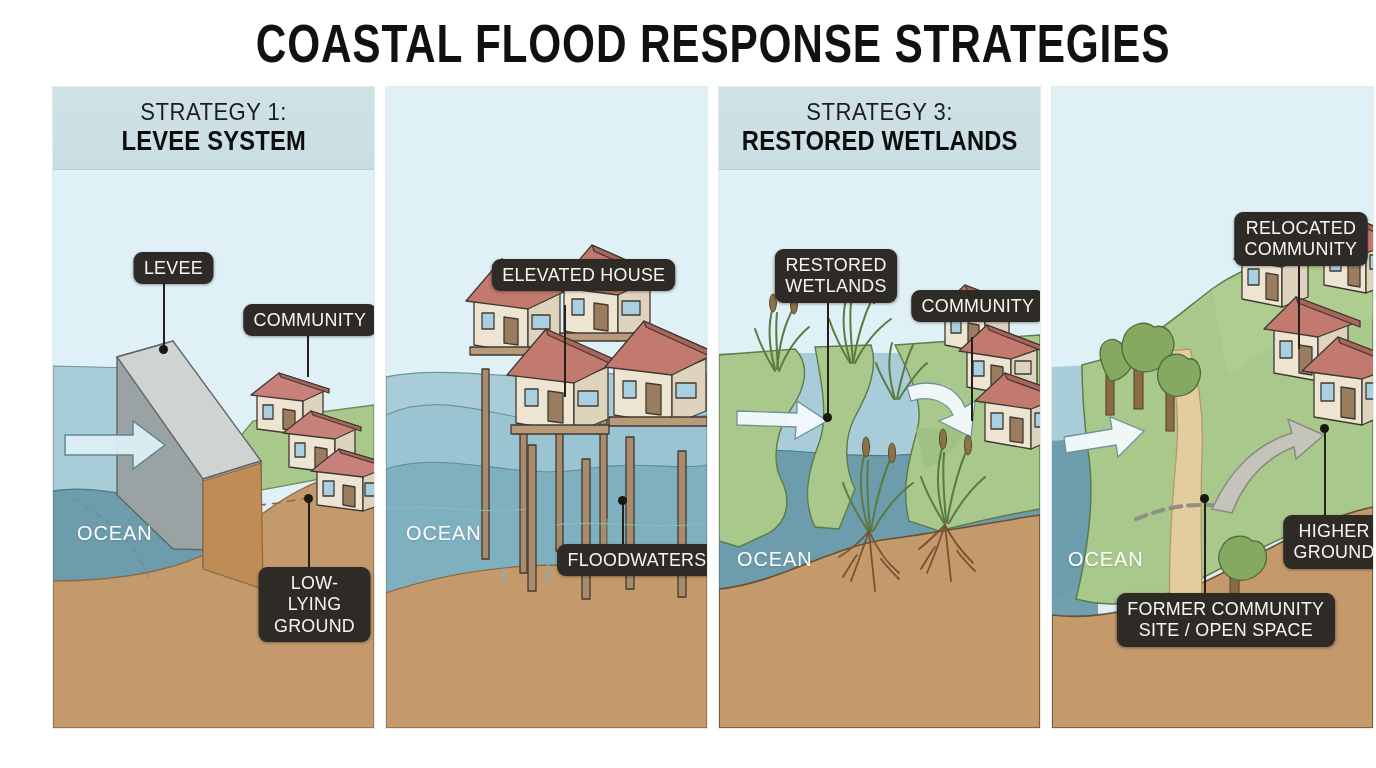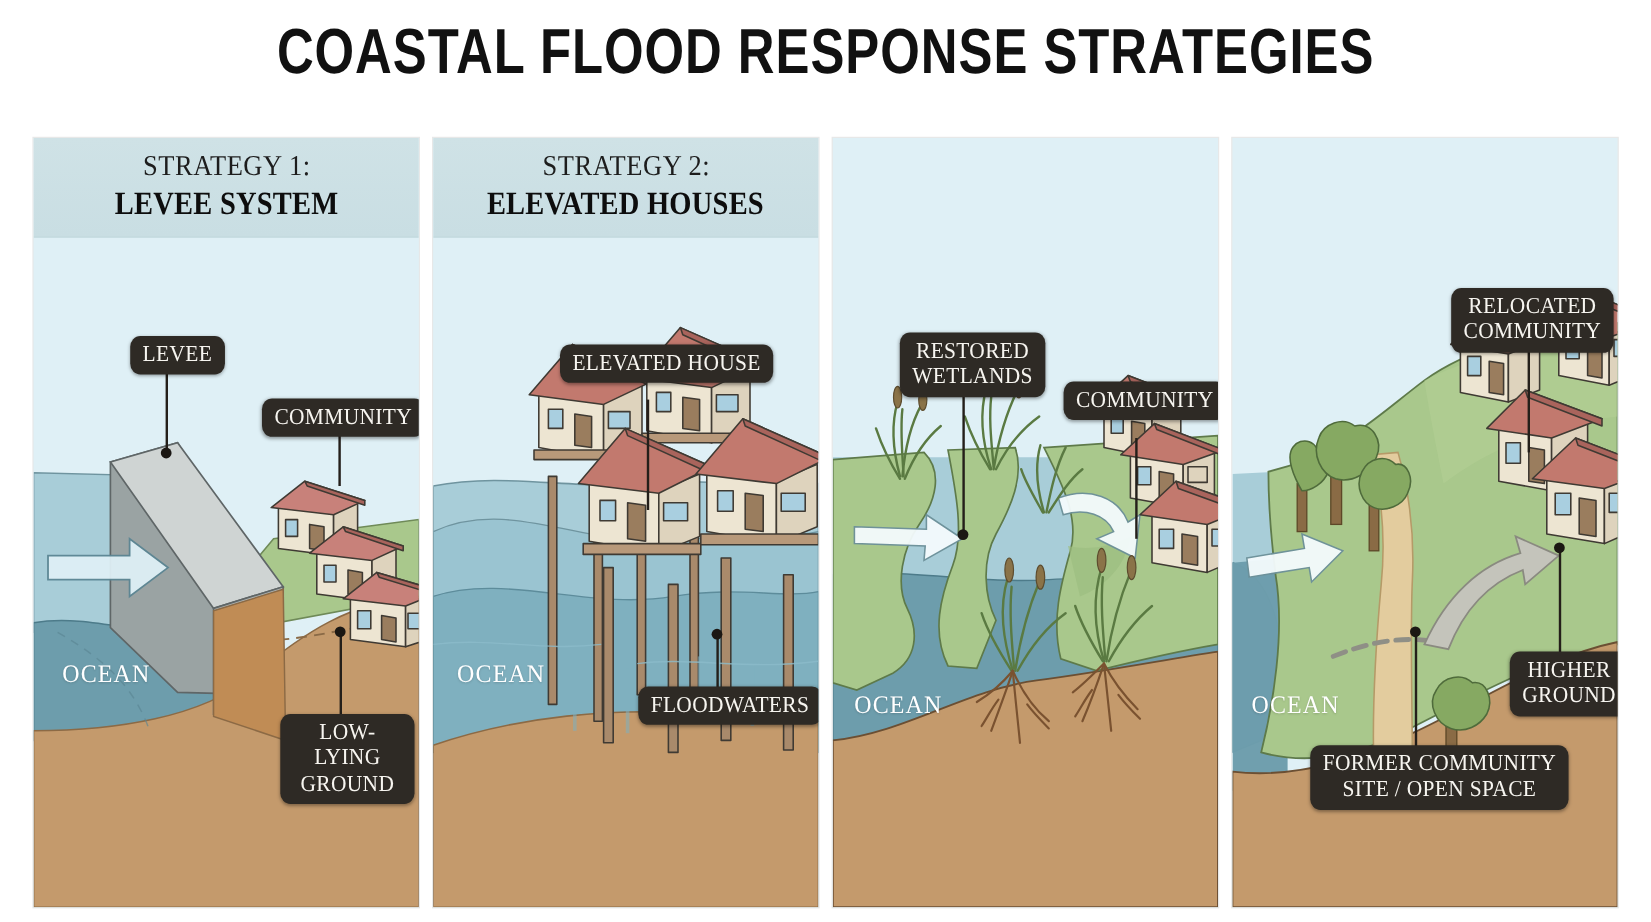--- a/index.html
+++ b/index.html
@@ -4,43 +4,42 @@
 <title>Coastal Flood Response Strategies</title>
 <style>
   html,body{margin:0;padding:0;}
   body{
     width:1376px;height:768px;
     background:#ffffff;
     font-family:"Liberation Sans","DejaVu Sans",sans-serif;
     overflow:hidden;
     position:relative;
   }
-  #infographic{position:absolute;inset:0;}
+  #infographic{position:absolute;inset:0;margin-left:25px;}
 
   
   .title{
     position:absolute;left:0;top:16px;width:1376px;
     text-align:center;
     font-size:53px;
     font-weight:700;
     letter-spacing:1px;
     color:#111111;
     transform:scaleX(0.80);
     transform-origin:center top;
     line-height:1.05;
     white-space:nowrap;
   }
 
   
   .panels{
-    position:absolute;left:28px;top:115px;
+    position:absolute;left:28px;top:87px;
     width:1320px;height:641px;
     display:flex;
     gap:12px;
-    font-family:Liberation Serif, serif;
   }
   .panel{
     position:relative;
     width:321px;height:641px;
     background:#dff0f6;
     overflow:hidden;
     box-shadow:0 0 0 1px rgba(120,130,130,0.18);
   }
   .panel-head{
     position:absolute;left:0;top:0;width:100%;height:82px;
@@ -195,24 +194,20 @@
       <div class="leader" style="left:254px;top:218px;height:72px;"></div>
       <div class="callout" style="left:186px;top:217px;">COMMUNITY</div>
 
       <div class="leader" style="left:255px;top:412px;height:70px;"></div>
       <div class="leader-dot" style="left:251px;top:407px;"></div>
       <div class="callout" style="left:202px;top:480px;">LOW-LYING
 GROUND</div>
     </div>
 
     <div class="panel">
-      <div class="panel-head">
-        <div class="head-small">STRATEGY 2:</div>
-        <div class="head-big">ELEVATED HOUSES</div>
-      </div>
 
       <div class="scene">
         <svg viewBox="0 0 321 559" xmlns="http://www.w3.org/2000/svg">
           <defs>
               <clipPath id="p2clip">
                 <rect x="0" y="0" width="321" height="559"></rect>
               </clipPath>
             </defs>
           <g clip-path="url(#p2clip)">
             <rect x="0" y="0" width="321" height="559" fill="#dff0f6"></rect>
@@ -304,20 +299,24 @@
 
       <div class="leader" style="left:178px;top:218px;height:92px;"></div>
       <div class="callout" style="left:100px;top:172px;">ELEVATED HOUSE</div>
 
       <div class="leader" style="left:236px;top:414px;height:46px;"></div>
       <div class="leader-dot" style="left:232px;top:409px;"></div>
       <div class="callout" style="left:166px;top:457px;">FLOODWATERS</div>
     </div>
 
     <div class="panel">
+      <div class="panel-head">
+        <div class="head-small">STRATEGY 3:</div>
+        <div class="head-big">RESTORED WETLANDS</div>
+      </div>
 
       <div class="scene">
         <svg viewBox="0 0 321 559" xmlns="http://www.w3.org/2000/svg">
           <defs>
               <clipPath id="p3clip">
                 <rect x="0" y="0" width="321" height="559"></rect>
               </clipPath>
             </defs>
           <g clip-path="url(#p3clip)">
             <rect x="0" y="0" width="321" height="559" fill="#dff0f6"></rect>

